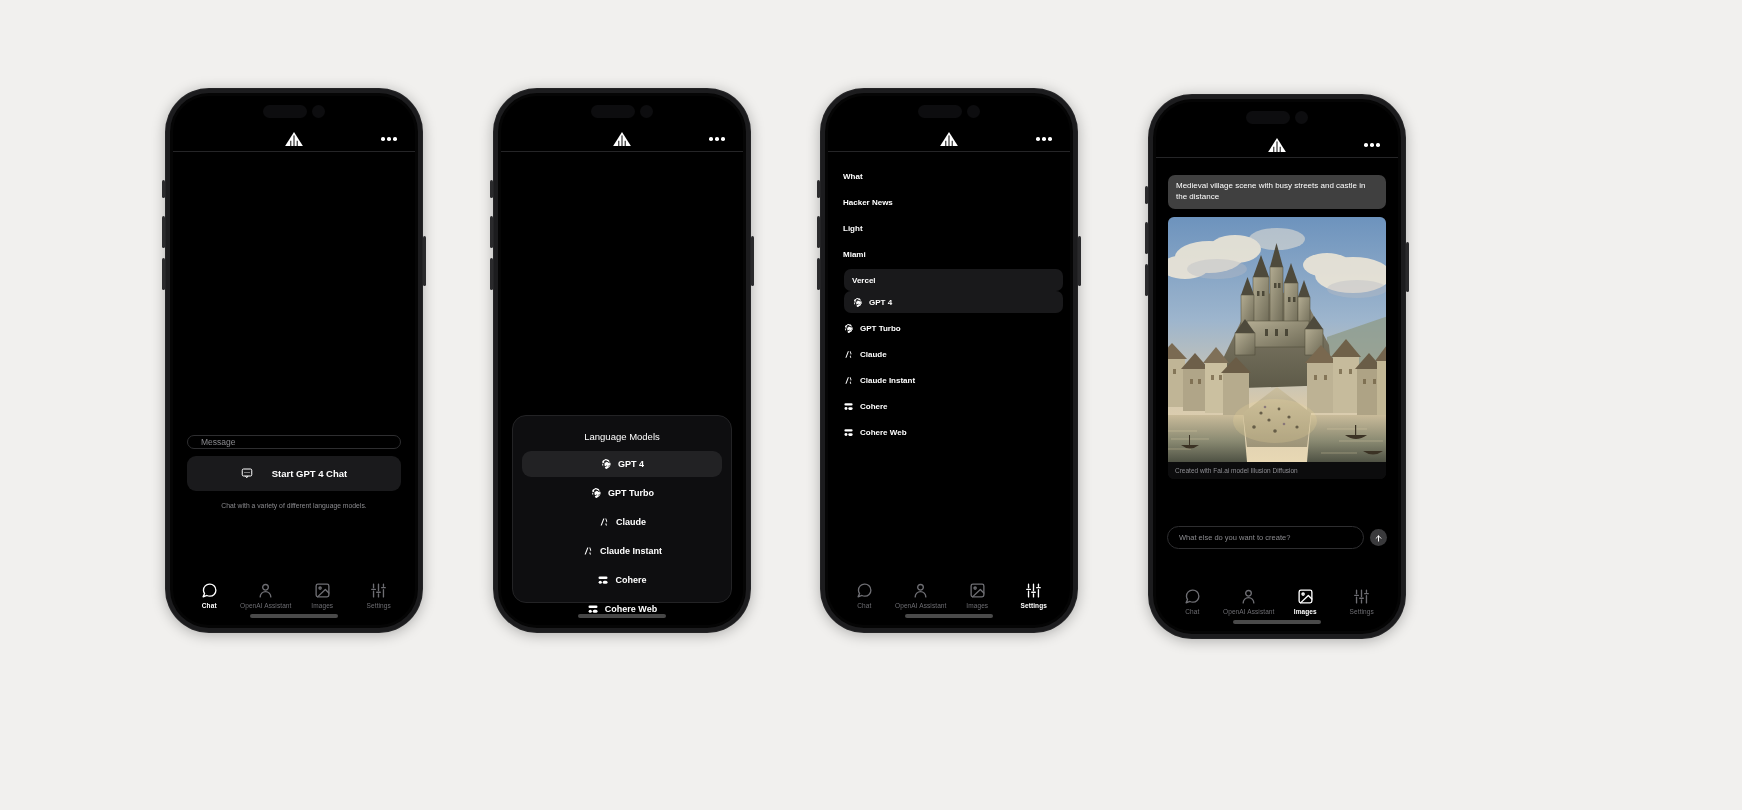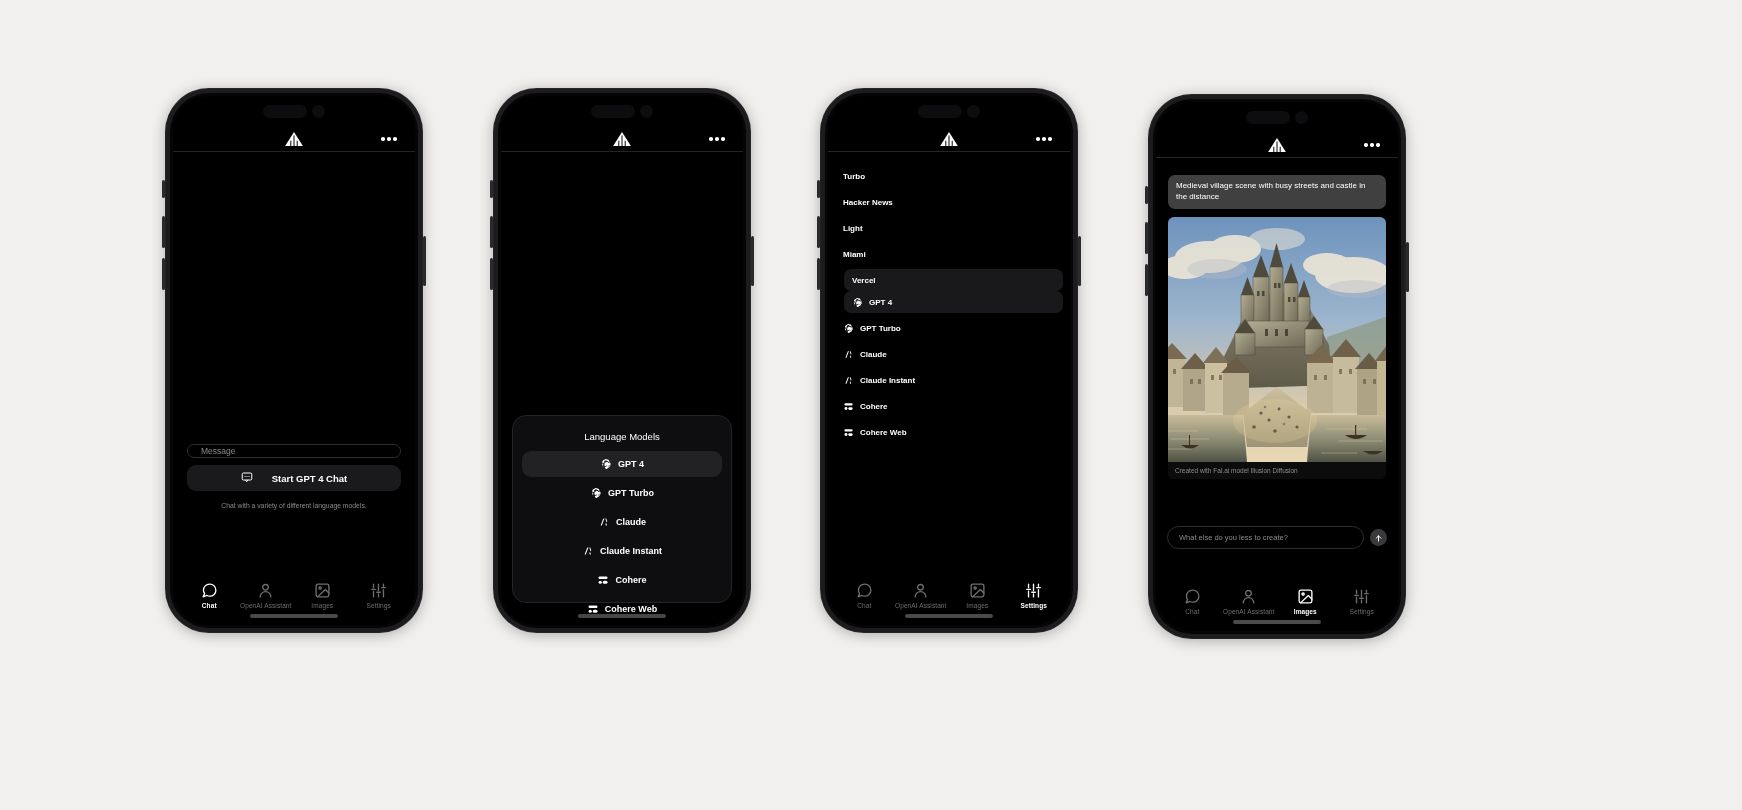--- a/index.html
+++ b/index.html
@@ -95,21 +95,21 @@
 
   
   .compose { position:absolute; left:14px; right:14px; bottom:116px; }
   .msg-input {
     height:14px; border-radius:14px;
     border:1px solid #2e2e30; background:#000;
     display:flex; align-items:center; padding:0 13px;
     font-size:8.5px; color:#8a8a8e;
   }
   .primary-btn {
-    margin-top:7px; height:26px; border-radius:9px;
+    margin-top:7px; height:35px; border-radius:9px;
     background:#1a1a1c;
     display:flex; align-items:center; justify-content:center; gap:19px;
     font-size:9.5px; font-weight:700; color:#fff;
   }
   .primary-btn svg { width:12px; height:12px; }
   .hint {
     margin-top:11px; text-align:center;
     font-size:6.8px; color:#8a8a8e;
   }
 
@@ -422,21 +422,21 @@
           <span class="nav-dots">
               <i></i>
               <i></i>
               <i></i>
             </span>
         </div>
 
         <div class="app-body">
           <div class="settings">
             <div class="opt">
-                <span>Turbo</span>
+                <span>What</span>
               </div>
             <div class="opt-spacer"></div>
             <div class="opt">
                 <span>Hacker News</span>
               </div>
             <div class="opt-spacer"></div>
             <div class="opt">
                 <span>Light</span>
               </div>
             <div class="opt-spacer"></div>
@@ -736,21 +736,21 @@
                 </g>
 
                 <ellipse cx="118" cy="204" rx="42" ry="22" fill="#f0d99c" opacity=".22"></ellipse>
               </svg>
             </div>
             <div class="img-foot">Created with Fal.ai model Illusion Diffusion</div>
           </div>
 
           <div class="ask-bar">
             <div class="ask-input">
-              <span>What else do you less to create?</span>
+              <span>What else do you want to create?</span>
             </div>
             <div class="send-btn">
               <span>
                 <svg viewBox="0 0 24 24" fill="none" stroke="#fff" stroke-width="2.6" stroke-linecap="round" stroke-linejoin="round">
                   <path d="M12 19V5"></path>
                     <path d="M5.5 11.5 12 5l6.5 6.5"></path>
                 </svg>
               </span>
             </div>
           </div>

